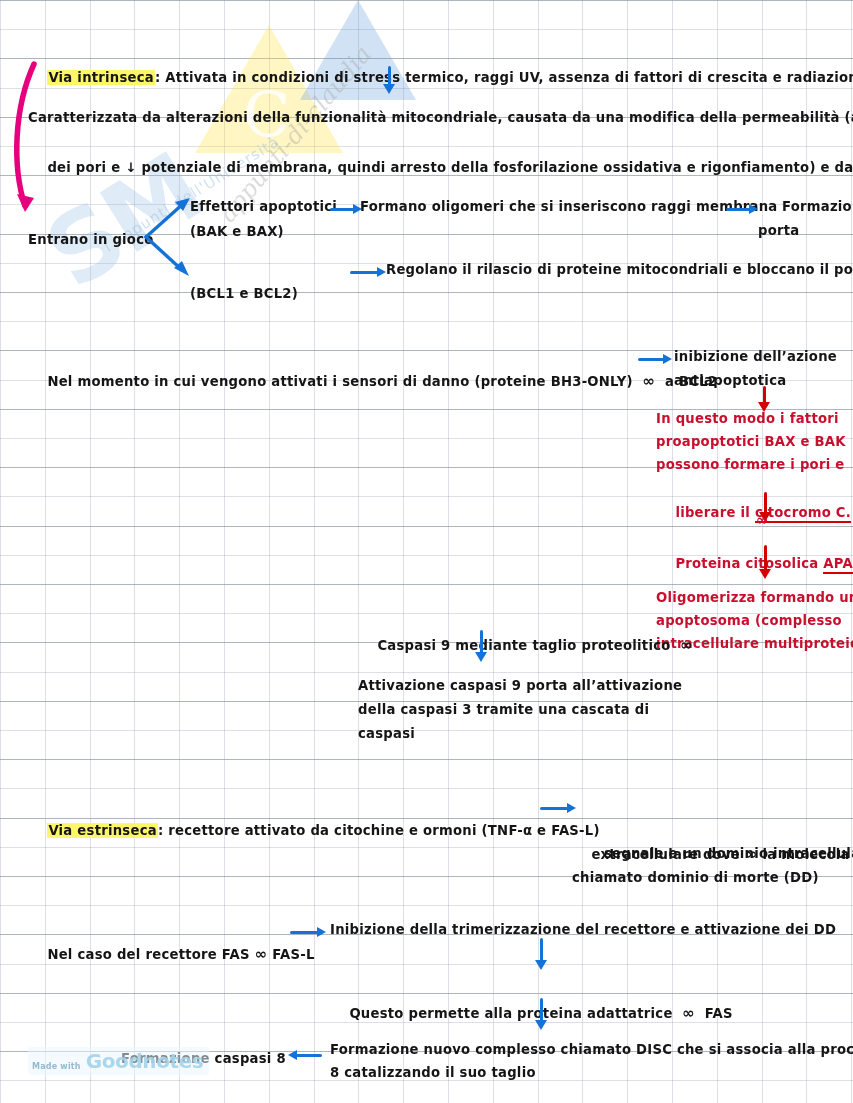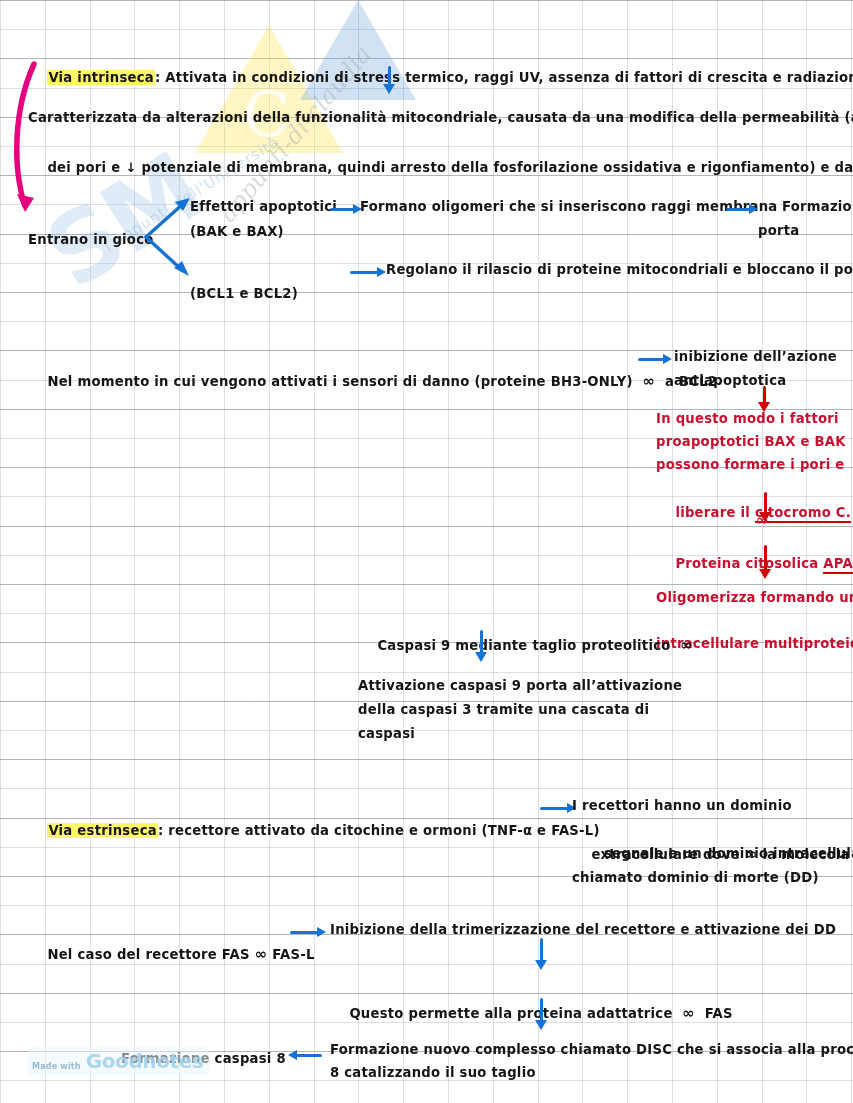--- a/index.html
+++ b/index.html
@@ -284,20 +284,21 @@
   <div class="hw red" style="left:656px; top:526px;">
     <span>Proteina citosolica </span><span class="u-red">APAF-1</span>
   </div>
 
   <div class="arrow ar-down red-a" style="left:757px; top:545px; width:16px; height:34px;">
     <div class="shaft" style="height:26px;"></div>
       <div class="head"></div>
   </div>
 
   <div class="hw red" style="left:656px; top:585px;">Oligomerizza formando un</div>
+  <div class="hw red" style="left:656px; top:608px;">apoptosoma (complesso</div>
   <div class="hw red" style="left:656px; top:631px;">intracellulare multiproteico)</div>
 
   <div class="hw" style="left:358px; top:608px;">
     <span>Caspasi 9 mediante taglio proteolitico</span><span>  </span><span class="inf">∞</span>
   </div>
 
   <div class="arrow ar-down" style="left:472px; top:630px; width:18px; height:32px;">
     <div class="shaft" style="height:23px;"></div>
       <div class="head"></div>
   </div>
@@ -308,21 +309,20 @@
 
   <div class="hw" style="left:28px; top:793px;">
     <span class="hl">Via estrinseca</span><span>: recettore attivato da citochine e ormoni (TNF-α e FAS-L)</span>
   </div>
 
   <div class="arrow ar-right" style="left:540px; top:802px; width:36px; height:12px;">
     <div class="shaft" style="width:28px;"></div>
       <div class="head" style="left:27px;"></div>
   </div>
 
-  <div class="hw" style="left:572px; top:793px;">I recettori hanno un dominio</div>
   <div class="hw" style="left:572px; top:817px;">
     <span>extracellulare dove</span><span> </span><span class="inf">∞</span><span> </span><span>la molecola</span>
   </div>
   <div class="hw" style="left:604px; top:841px;">segnale e un dominio intracellulare</div>
   <div class="hw" style="left:572px; top:865px;">chiamato dominio di morte (DD)</div>
 
   <div class="hw" style="left:28px; top:917px;">
     <span>Nel caso del recettore FAS</span><span> </span><span class="inf">∞</span><span> </span><span>FAS-L</span>
   </div>
 

